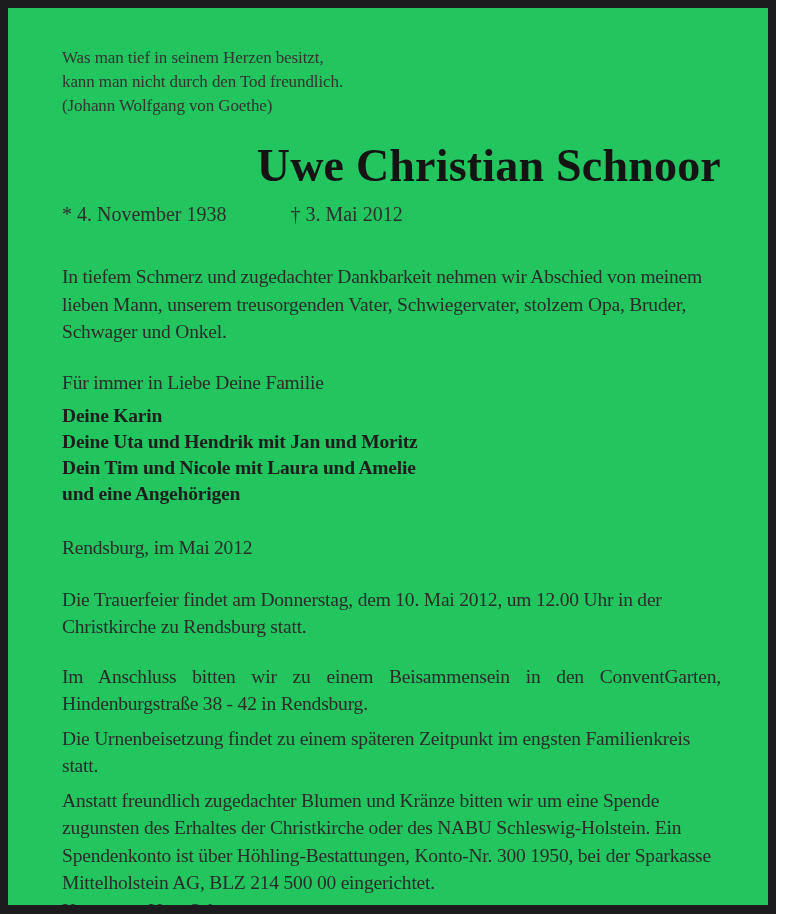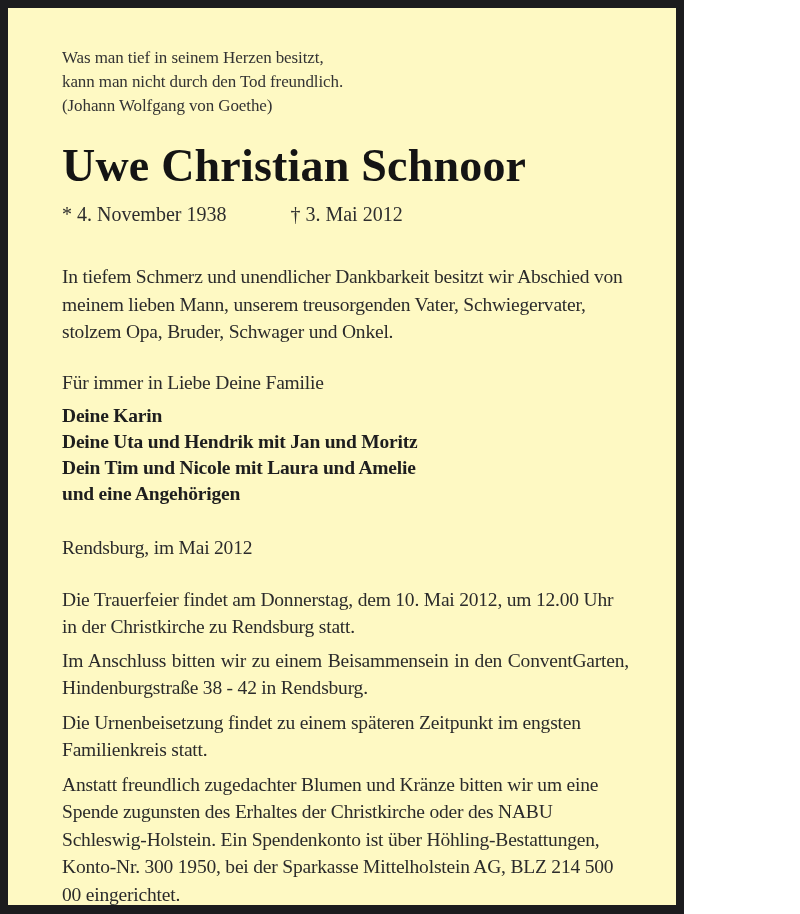--- a/index.html
+++ b/index.html
@@ -2,23 +2,23 @@
 <html><head>
 <meta charset="utf-8">
 <style>
   html, body {
     margin: 0;
     padding: 0;
     background: #ffffff;
   }
   .page {
     position: relative;
-    width: 684px;
+    width: 776px;
     height: 914px;
-    background: #fef9c3;
+    background: #22c55e;
     box-sizing: border-box;
     font-family: "Liberation Serif", "DejaVu Serif", serif;
     color: #2b2b2b;
     overflow: hidden;
   }
   
   .frame {
     position: absolute;
     inset: 0;
     border-style: solid;
@@ -44,20 +44,21 @@
     letter-spacing: -0.1px;
   }
   .name {
     margin: 22px 0 0 0;
     font-size: 46px;
     line-height: 52px;
     font-weight: 700;
     color: #141414;
     letter-spacing: 0.2px;
     white-space: nowrap;
+    text-align: right;
   }
   .dates {
     margin-top: 9px;
     font-size: 20px;
     line-height: 26px;
     color: #2e2e2e;
   }
   .dates .birth {
     display: inline-block;
     margin-right: 64px;
@@ -74,21 +75,21 @@
   .family {
     margin-top: 7px;
     font-weight: 700;
     font-size: 19.5px;
     line-height: 26px;
     letter-spacing: -0.2px;
     color: #1e1e1e;
   }
   .place-date { margin-top: 27px; }
   .service    { margin-top: 24px; }
-  .gathering  { margin-top: 6px; text-align: justify; }
+  .gathering  { margin-top: 22px; text-align: justify; }
   .burial     { margin-top: 7px; }
   .donation   { margin-top: 7px; }
   .keyword    { margin-top: 0; }
 </style>
 </head>
 <body>
 
 <div class="page">
   <div class="frame"></div>
 
@@ -99,21 +100,21 @@
       <div>kann man nicht durch den Tod freundlich.</div>
       <div>(Johann Wolfgang von Goethe)</div>
     </div>
 
     <h1 class="name">Uwe Christian Schnoor</h1>
 
     <div class="dates">
       <span class="birth">* 4. November 1938</span><span class="death">† 3. Mai 2012</span>
     </div>
 
-    <p class="body-text intro">In tiefem Schmerz und unendlicher Dankbarkeit besitzt wir Abschied von meinem lieben Mann, unserem treusorgenden Vater, Schwiegervater, stolzem Opa, Bruder, Schwager und Onkel.</p>
+    <p class="body-text intro">In tiefem Schmerz und zugedachter Dankbarkeit nehmen wir Abschied von meinem lieben Mann, unserem treusorgenden Vater, Schwiegervater, stolzem Opa, Bruder, Schwager und Onkel.</p>
 
     <p class="body-text farewell">Für immer in Liebe Deine Familie</p>
 
     <div class="family">
       <div>Deine Karin</div>
       <div>Deine Uta und Hendrik mit Jan und Moritz</div>
       <div>Dein Tim und Nicole mit Laura und Amelie</div>
       <div>und eine Angehörigen</div>
     </div>
 

